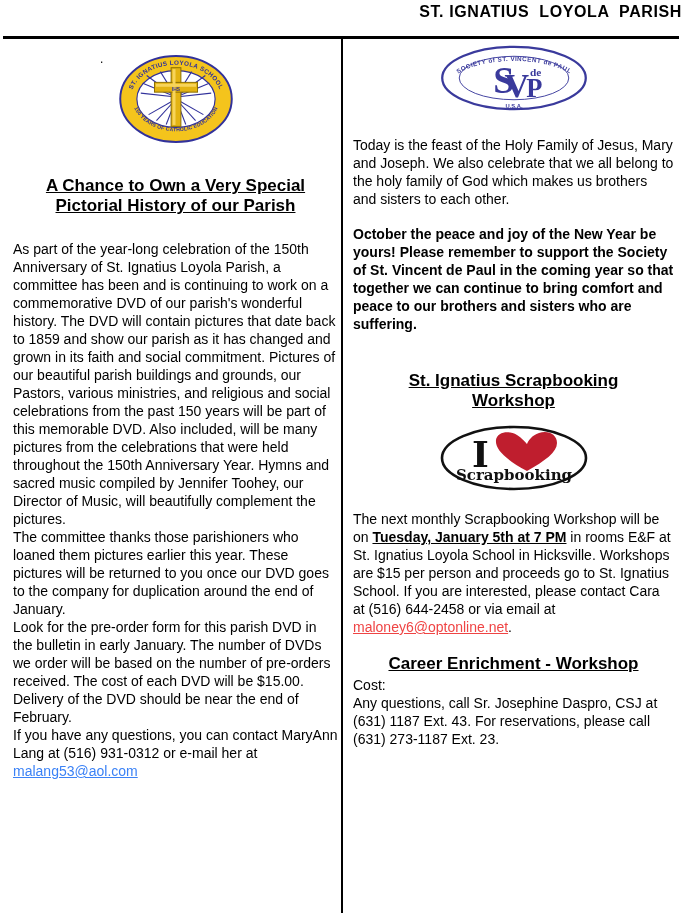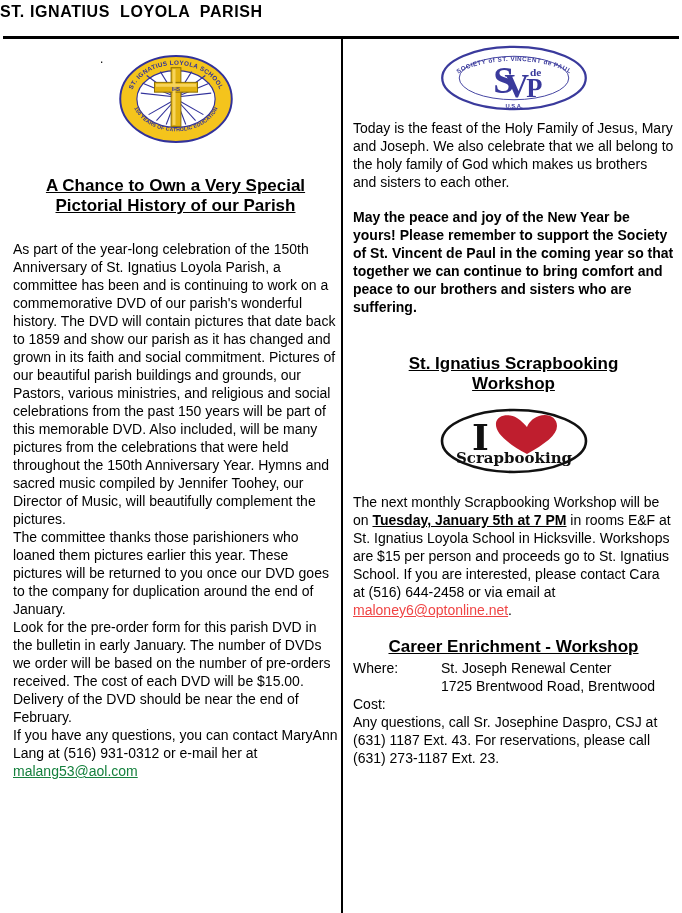--- a/index.html
+++ b/index.html
@@ -3,39 +3,39 @@
 <meta charset="utf-8">
 <style>
   html,body { margin:0; padding:0; background:#e8e8e8; }
   .page {
     position:relative; width:682px; height:913px; margin:0 auto;
     background:#ffffff; color:#000;
     font-family:"Liberation Sans", sans-serif; overflow:hidden;
   }
   .title {
     position:absolute; top:3px; left:0; width:100%;
-    text-align:left; font-weight:bold; font-size:16px;
+    text-align:right; font-weight:bold; font-size:16px;
     letter-spacing:0.6px; white-space:pre;
   }
   .rule  { position:absolute; top:36px; left:3px; width:676px; height:3px; background:#000; }
   .vline { position:absolute; top:39px; left:341px; width:2px; height:874px; background:#000; }
   .stray-dot { position:absolute; top:52px; left:100px; font-size:12px; }
 
   .col { position:absolute; font-size:14px; line-height:18px; }
   .col-left  { left:13px;  top:42px; width:325px; }
   .col-right { left:353px; top:40px; width:321px; }
 
   .center { text-align:center; }
   .heading { font-weight:bold; font-size:17px; line-height:20px; text-align:center; }
   .heading .u { text-decoration:underline; }
   p { margin:0; }
   .bold-para { font-weight:bold; }
   .u { text-decoration:underline; }
   .bu { font-weight:bold; text-decoration:underline; }
-  .link-black { color:#15803d; text-decoration:underline; }
+  .link-black { color:#3b82f6; text-decoration:underline; }
   .link-blue  { color:#ef4444; text-decoration:underline; }
 
   .career-row { display:flex; }
   .career-label { flex:0 0 88px; }
   .career-value { flex:1; }
 </style>
 </head>
 <body>
 
 <div class="page">
@@ -113,22 +113,22 @@
         <g font-family="Liberation Serif, serif" fill="#3a3a9c">
           <text x="58" y="52" font-size="40" font-weight="bold">S</text>
           <text x="70" y="56" font-size="36" font-weight="bold">V</text>
           <text x="97" y="34" font-size="12" font-weight="bold">de</text>
           <text x="93" y="56" font-size="28" font-weight="bold">P</text>
         </g>
         <text x="80" y="67.5" text-anchor="middle" font-size="6.2" font-weight="bold" fill="#3a3a9c">U.S.A.</text>
       </svg>
     </div>
 
-    <p style="margin-top:3px;">Today is the feast of the Holy Family of Jesus, Mary and Joseph.  We also celebrate that we all belong to the holy family of God which makes us brothers and sisters to each other.</p>
-    <p class="bold-para" style="margin-top:17px;">May the peace and joy of the New Year be yours!  Please remember to support the Society of St. Vincent de Paul in the coming year so that together we can continue to bring comfort and peace to our brothers and sisters who are suffering.</p>
+    <p style="margin-top:20px;">Today is the feast of the Holy Family of Jesus, Mary and Joseph.  We also celebrate that we all belong to the holy family of God which makes us brothers and sisters to each other.</p>
+    <p class="bold-para" style="margin-top:17px;">October the peace and joy of the New Year be yours!  Please remember to support the Society of St. Vincent de Paul in the coming year so that together we can continue to bring comfort and peace to our brothers and sisters who are suffering.</p>
 
     <div class="heading" style="margin-top:38px;">
       <span class="u">St. Ignatius  Scrapbooking</span><br>
       <span class="u">Workshop</span>
     </div>
 
     <div class="center" style="margin-top:14px;">
       <svg width="150" height="66" viewBox="0 0 150 66">
         <ellipse cx="75" cy="33" rx="72" ry="31" fill="#ffffff" stroke="#111111" stroke-width="2.6"></ellipse>
         <path d="M 88,46 C 66,34 56,24 57,15 C 58,7 70,5 78,10 C 83,13 87,18 88,19 C 89,16 93,10 100,8 C 110,5 118,10 118,18 C 118,27 106,36 88,46 Z" fill="#bf1e2e"></path>
@@ -138,27 +138,20 @@
     </div>
 
     <p style="margin-top:15px;"><span>The next monthly Scrapbooking Workshop will be on </span><span class="bu">Tuesday, January 5th at 7 PM</span><span> in rooms E&amp;F at St. Ignatius Loyola School in Hicksville. Workshops are $15 per person and proceeds go to St. Ignatius School. If you are interested, please contact Cara at (516) 644-2458 or via email at </span><a class="link-blue" href="#">maloney6@optonline.net</a><span>.</span></p>
 
     <div class="heading" style="margin-top:18px;">
       <span class="u">Career Enrichment - Workshop</span>
     </div>
 
     <div style="margin-top:2px;">
       <div class="career-row">
-        <div class="career-label">Where:</div>
-        <div class="career-value">
-          <div>St. Joseph Renewal Center</div>
-          <div>1725 Brentwood Road, Brentwood</div>
-        </div>
-      </div>
-      <div class="career-row">
         <div class="career-label">Cost:</div>
       </div>
     </div>
 
     <p>Any questions, call Sr. Josephine Daspro, CSJ at (631) 1187 Ext. 43. For reservations, please call (631) 273-1187 Ext. 23.</p>
   </div>
 
 </div>
 
 </body></html>

